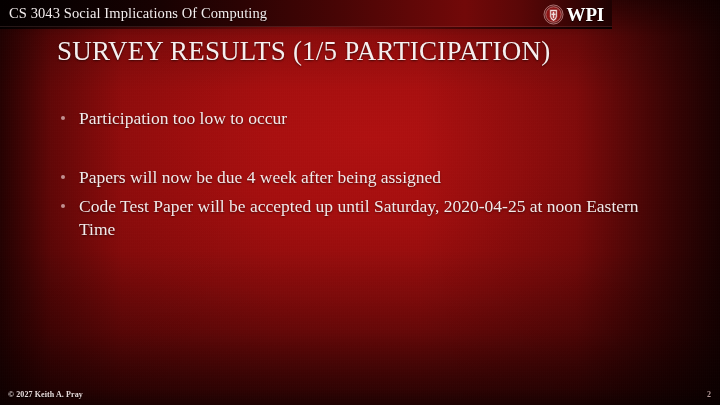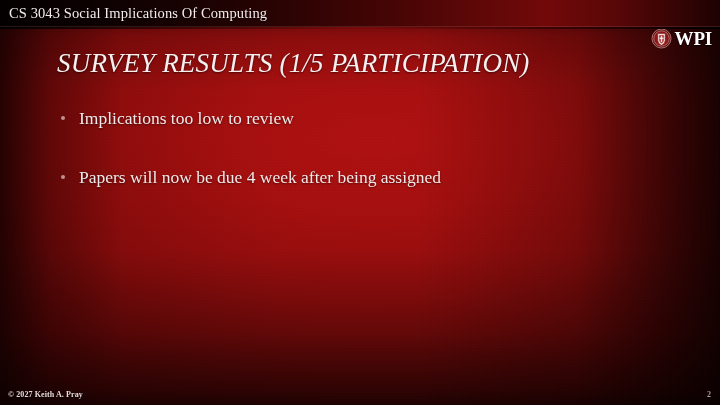--- a/index.html
+++ b/index.html
@@ -65,21 +65,21 @@
     opacity: .15;
     background-image:
       repeating-linear-gradient(90deg, rgba(255,255,255,0.035) 0 1px, rgba(0,0,0,0.03) 1px 2px),
       repeating-linear-gradient(0deg, rgba(255,255,255,0.02) 0 1px, rgba(0,0,0,0.025) 1px 3px);
   }
 
   
   .header-bar {
     position: absolute;
     top: 0; left: 0;
-    width: 720px;
+    width: 612px;
     height: 27px;
     background: linear-gradient(to right,
         #050000 0%,
         #0a0101 10%,
         #180202 26%,
         #2c0303 40%,
         #470505 55%,
         #600707 67%,
         #720909 76%,
         #5a0707 85%,
@@ -108,49 +108,47 @@
 
   
   .wpi-logo {
     position: absolute;
     right: 8px;
     top: 2px;
     height: 24px;
     display: flex;
     align-items: center;
     gap: 3px;
-    margin-top: 24px;
   }
   .wpi-seal {
     width: 21px;
     height: 21px;
     flex: 0 0 auto;
   }
   .wpi-word {
     font-family: "Liberation Serif", "DejaVu Serif", serif;
     font-weight: bold;
     font-size: 19px;
     line-height: 19px;
     color: #ffffff;
     letter-spacing: -0.2px;
     text-shadow: 0 1px 1px rgba(0,0,0,.85);
   }
 
   
   .slide-title {
     position: absolute;
     left: 57px;
-    top: 46px;
+    top: 34px;
     width: 620px;
     font-size: 27px;
     line-height: 34px;
     color: #f6efef;
     letter-spacing: .2px;
     text-shadow: 0 1px 2px rgba(0,0,0,.55);
-    font-style: italic;
   }
 
   
   .body {
     position: absolute;
     left: 57px;
     top: 107px;
     width: 615px;
   }
   .bullet {
@@ -228,28 +226,32 @@
       </span>
       <span class="wpi-word">WPI</span>
     </div>
   </div>
 
   <div class="slide-title">SURVEY RESULTS (1/5 PARTICIPATION)</div>
 
   <div class="body">
     <div class="bullet">
       <span class="dot"></span>
-      <span>Implications too low to review</span>
+      <span>Participation too low to occur</span>
     </div>
     <div class="bullet spacer">
       
       <span></span>
     </div>
     <div class="bullet">
       <span class="dot"></span>
       <span>Papers will now be due 4 week after being assigned</span>
     </div>
+    <div class="bullet">
+      <span class="dot"></span>
+      <span>Code Test Paper will be accepted up until Saturday, 2020-04-25 at noon Eastern Time</span>
+    </div>
   </div>
 
   <div class="footer-copy">© 2027 Keith A. Pray</div>
   <div class="footer-page">2</div>
 
 </div>
 
 </body></html>

